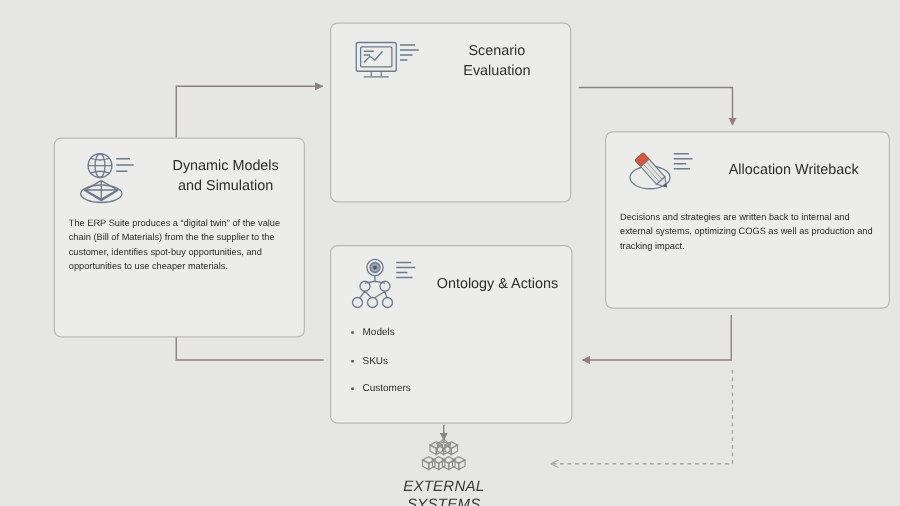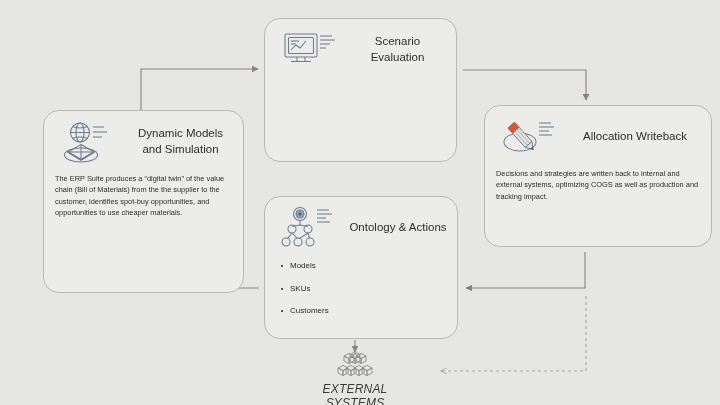--- a/index.html
+++ b/index.html
@@ -10,21 +10,21 @@
     overflow:hidden;
     position:relative;
   }
   #stage{position:absolute;inset:0;width:720px;height:405px;}
   svg.connectors{position:absolute;left:0;top:0;width:720px;height:405px;pointer-events:none;}
 
   .card{
     position:absolute;
     background:#ececeb;
     border:1px solid #b9b9b7;
-    border-radius:16px;
+    border-radius:6px;
     box-sizing:border-box;
     box-shadow:0 0 0 0 rgba(0,0,0,0);
   }
   .card-head{
     position:relative;
     height:62px;
   }
   .card-title{
     position:absolute;
     left:84px;right:10px;top:0;height:62px;
@@ -62,21 +62,21 @@
   }
   ul.bullets li:before{
     content:"";
     position:absolute;
     left:-9px;top:4px;
     width:2px;height:2px;
     background:#555;
   }
 
   
-  #card-dynamic   {left:43px;  top:110px; width:201px; height:183px;}
+  #card-dynamic   {left:43px;  top:110px; width:201px; height:160px;}
   #card-scenario  {left:264px; top:18px;  width:193px; height:144px;}
   #card-allocation{left:484px; top:105px; width:228px; height:142px;}
   #card-ontology  {left:264px; top:196px; width:194px; height:143px;}
 
   #ext-label{
     position:absolute;
     left:300px;top:382px;width:110px;
     text-align:center;
     font-size:12px;
     letter-spacing:0.2px;

